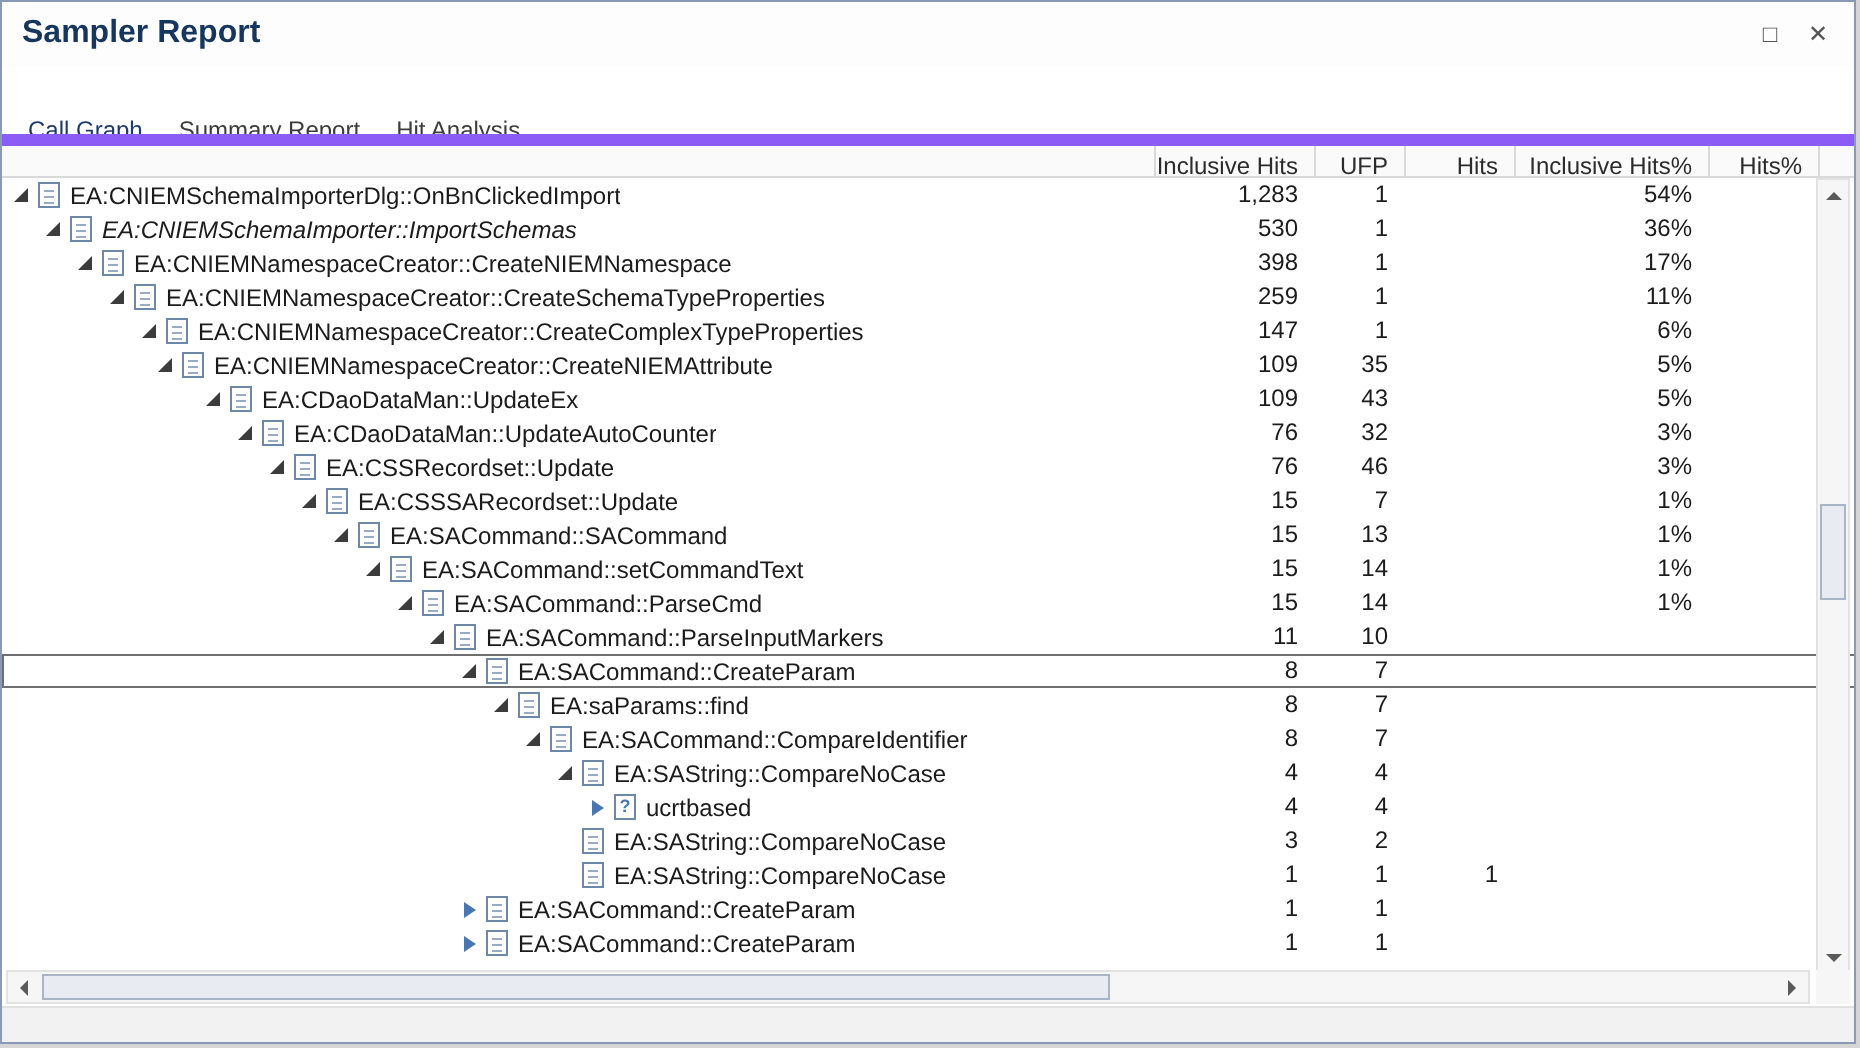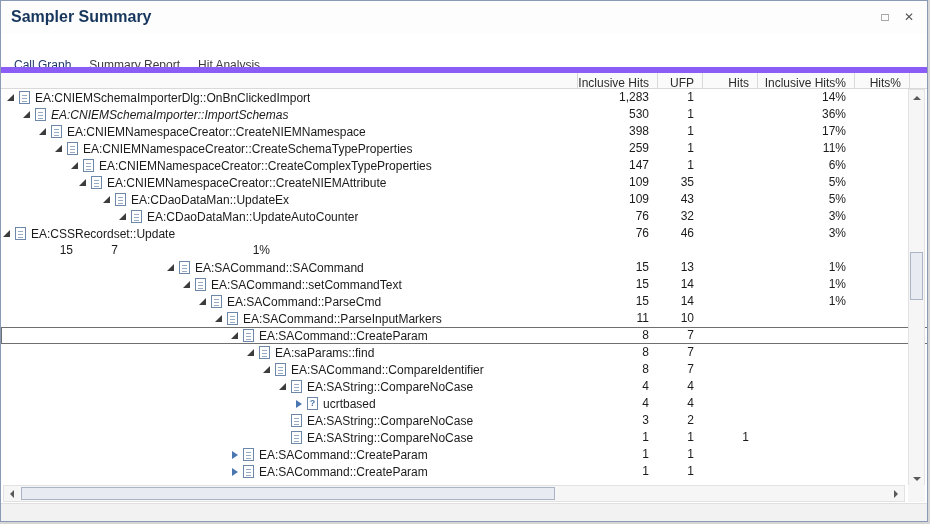--- a/index.html
+++ b/index.html
@@ -67,21 +67,21 @@
   .arr-down{border-left:4px solid transparent;border-right:4px solid transparent;border-top:4px solid #5a5a5a;}
   .arr-left{border-top:4px solid transparent;border-bottom:4px solid transparent;border-right:4px solid #5a5a5a;}
   .arr-right{border-top:4px solid transparent;border-bottom:4px solid transparent;border-left:4px solid #5a5a5a;}
 </style>
 </head>
 <body>
 
 <div class="window">
 
   <div class="titlebar">
-    <span class="title">Sampler Summary</span>
+    <span class="title">Sampler Report</span>
     <span class="win-btn">□</span>
     <span class="win-btn">✕</span>
   </div>
 
   <div class="tabbar">
       <div class="tab active">Call Graph</div>
       <div class="tab">Summary Report</div>
       <div class="tab">Hit Analysis</div>
     </div>
 
@@ -98,21 +98,21 @@
   <div class="tree-body">
       <div class="trow">
         <div class="tcell" style="padding-left: 4px;">
           <span class="exp expanded"></span>
           <span class="icon doc"></span>
           <span class="lbl">EA:CNIEMSchemaImporterDlg::OnBnClickedImport</span>
         </div>
         <div class="vcell vc0">1,283</div>
         <div class="vcell vc1">1</div>
         <div class="vcell vc2"></div>
-        <div class="vcell vc3">14%</div>
+        <div class="vcell vc3">54%</div>
         <div class="vcell vc4"></div>
         <div class="vcell vgap"></div>
       </div>
       <div class="trow">
         <div class="tcell" style="padding-left: 20px; font-style: italic;">
           <span class="exp expanded"></span>
           <span class="icon doc"></span>
           <span class="lbl">EA:CNIEMSchemaImporter::ImportSchemas</span>
         </div>
         <div class="vcell vc0">530</div>
@@ -194,33 +194,38 @@
           <span class="lbl">EA:CDaoDataMan::UpdateAutoCounter</span>
         </div>
         <div class="vcell vc0">76</div>
         <div class="vcell vc1">32</div>
         <div class="vcell vc2"></div>
         <div class="vcell vc3">3%</div>
         <div class="vcell vc4"></div>
         <div class="vcell vgap"></div>
       </div>
       <div class="trow">
-        <div class="tcell" style=" text-align: center;">
+        <div class="tcell" style="padding-left: 132px; text-align: center;">
           <span class="exp expanded"></span>
           <span class="icon doc"></span>
           <span class="lbl">EA:CSSRecordset::Update</span>
         </div>
         <div class="vcell vc0">76</div>
         <div class="vcell vc1">46</div>
         <div class="vcell vc2"></div>
         <div class="vcell vc3">3%</div>
         <div class="vcell vc4"></div>
         <div class="vcell vgap"></div>
       </div>
       <div class="trow">
+        <div class="tcell" style="padding-left: 148px;">
+          <span class="exp expanded"></span>
+          <span class="icon doc"></span>
+          <span class="lbl">EA:CSSSARecordset::Update</span>
+        </div>
         <div class="vcell vc0">15</div>
         <div class="vcell vc1">7</div>
         <div class="vcell vc2"></div>
         <div class="vcell vc3">1%</div>
         <div class="vcell vc4"></div>
         <div class="vcell vgap"></div>
       </div>
       <div class="trow">
         <div class="tcell" style="padding-left: 164px;">
           <span class="exp expanded"></span>

